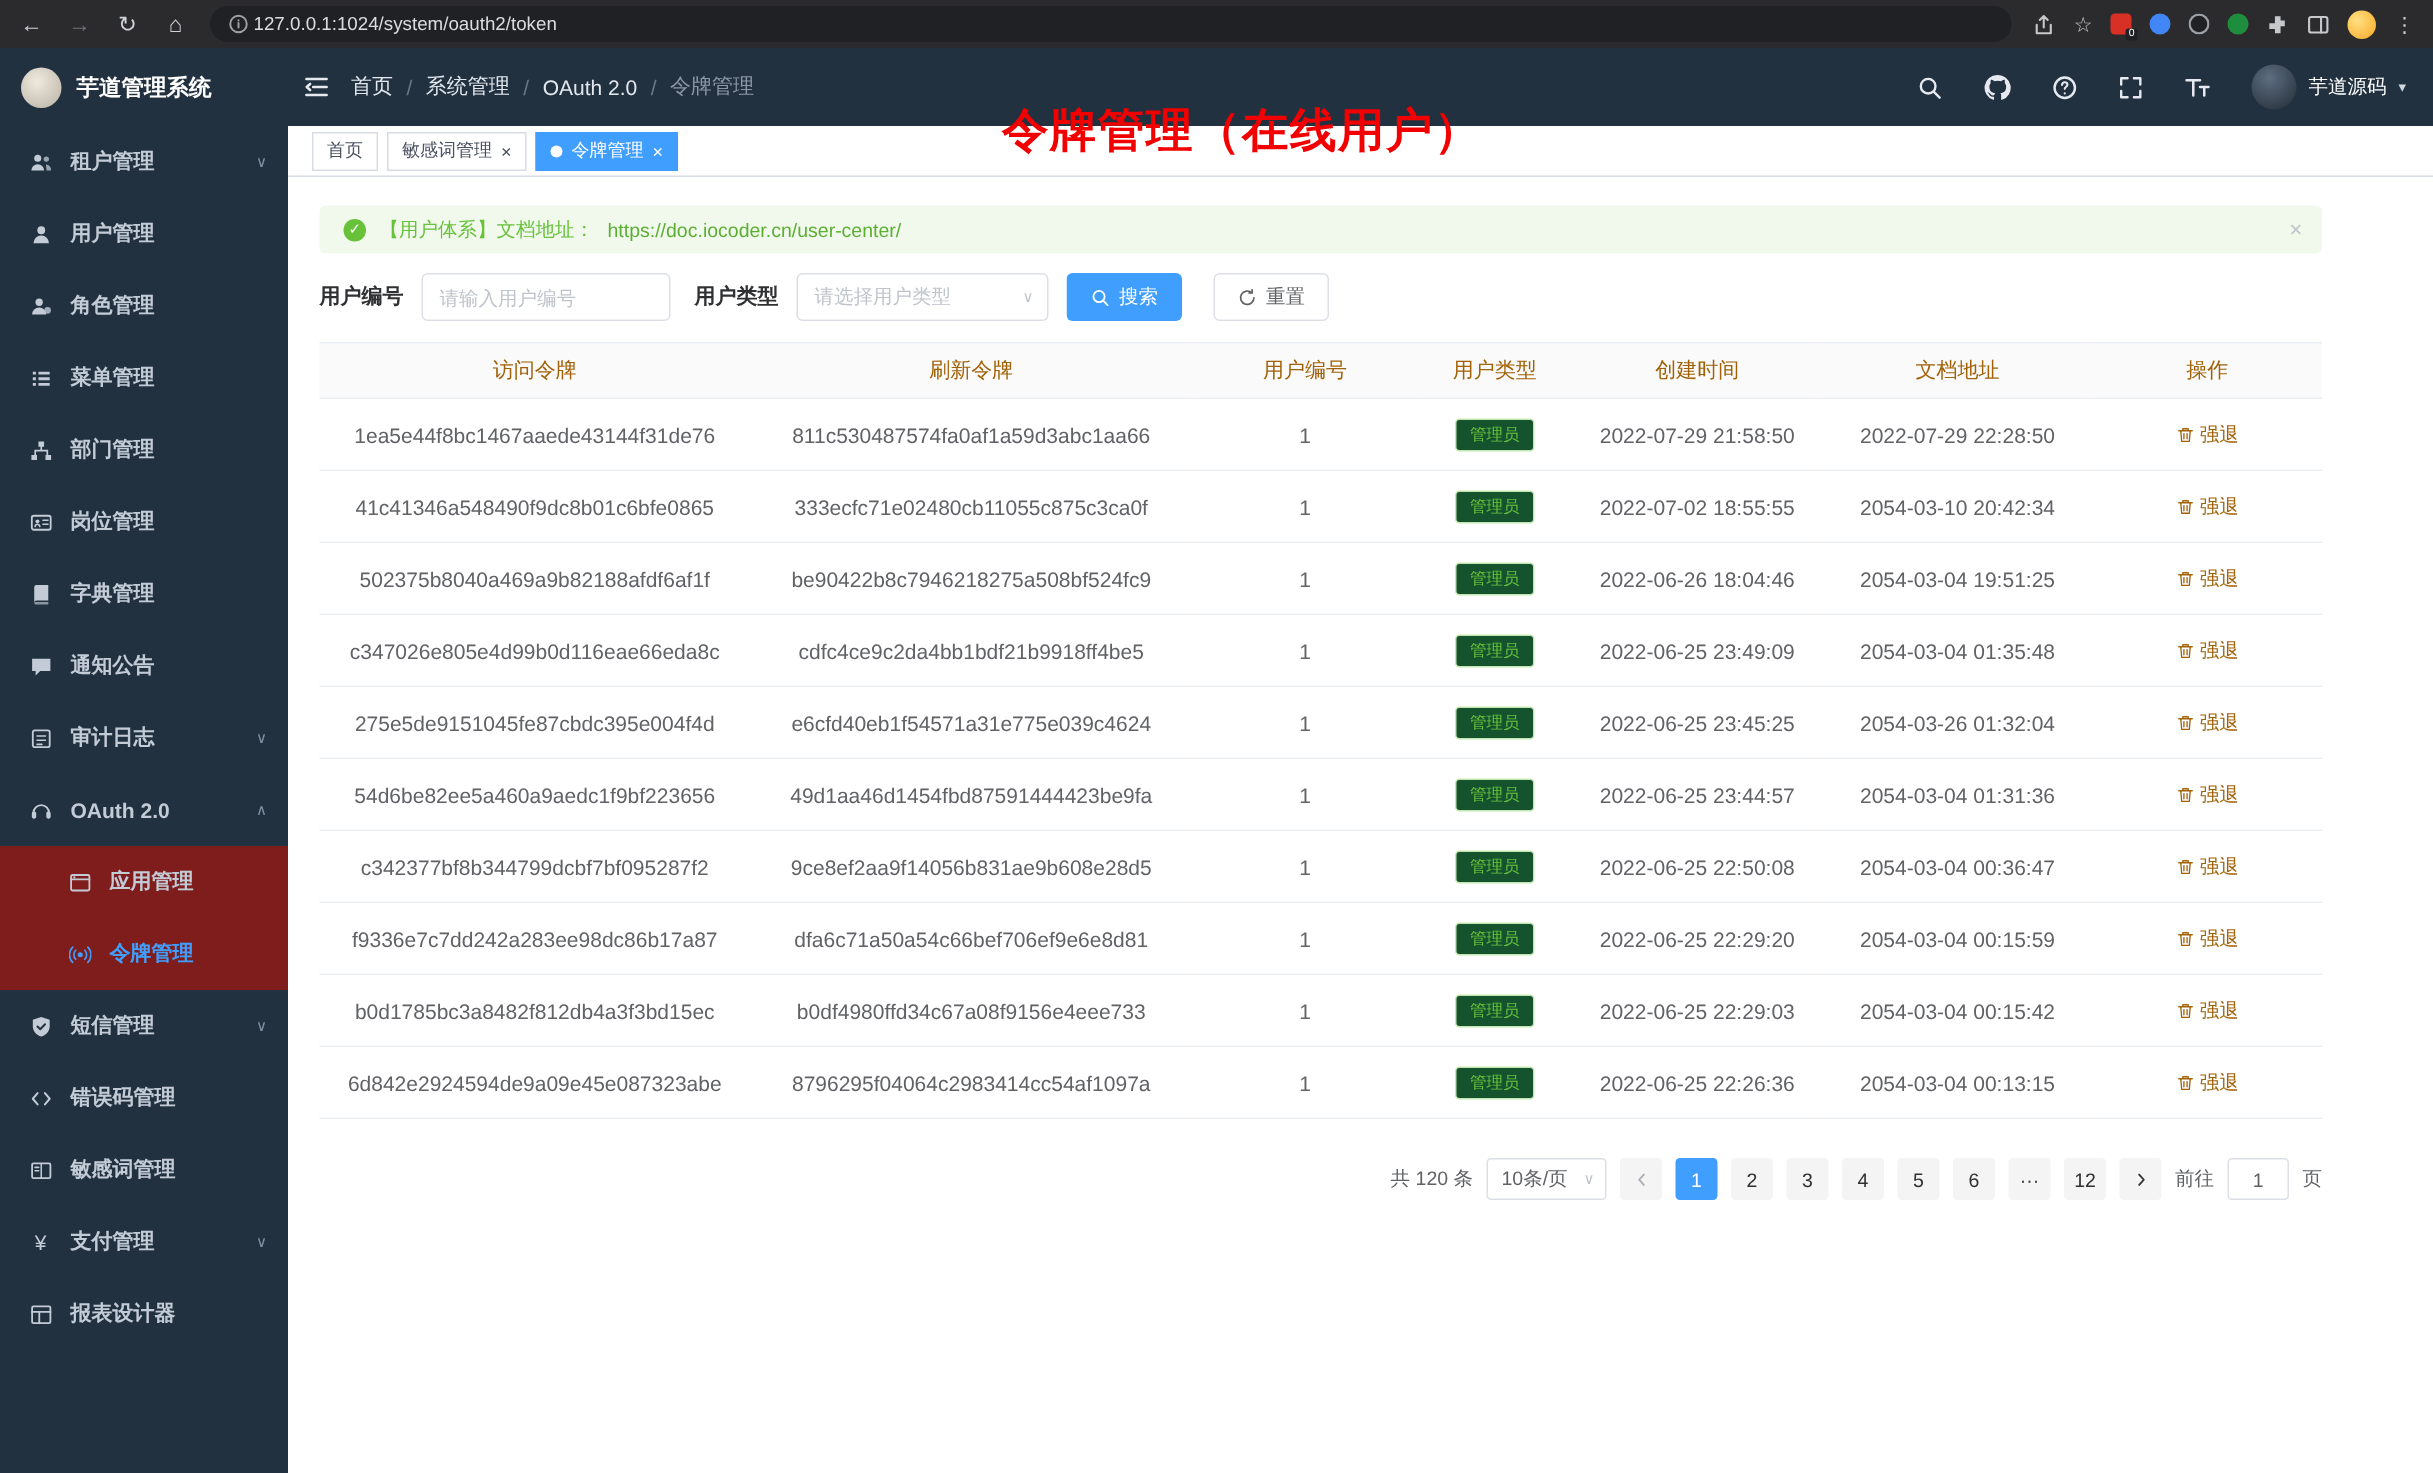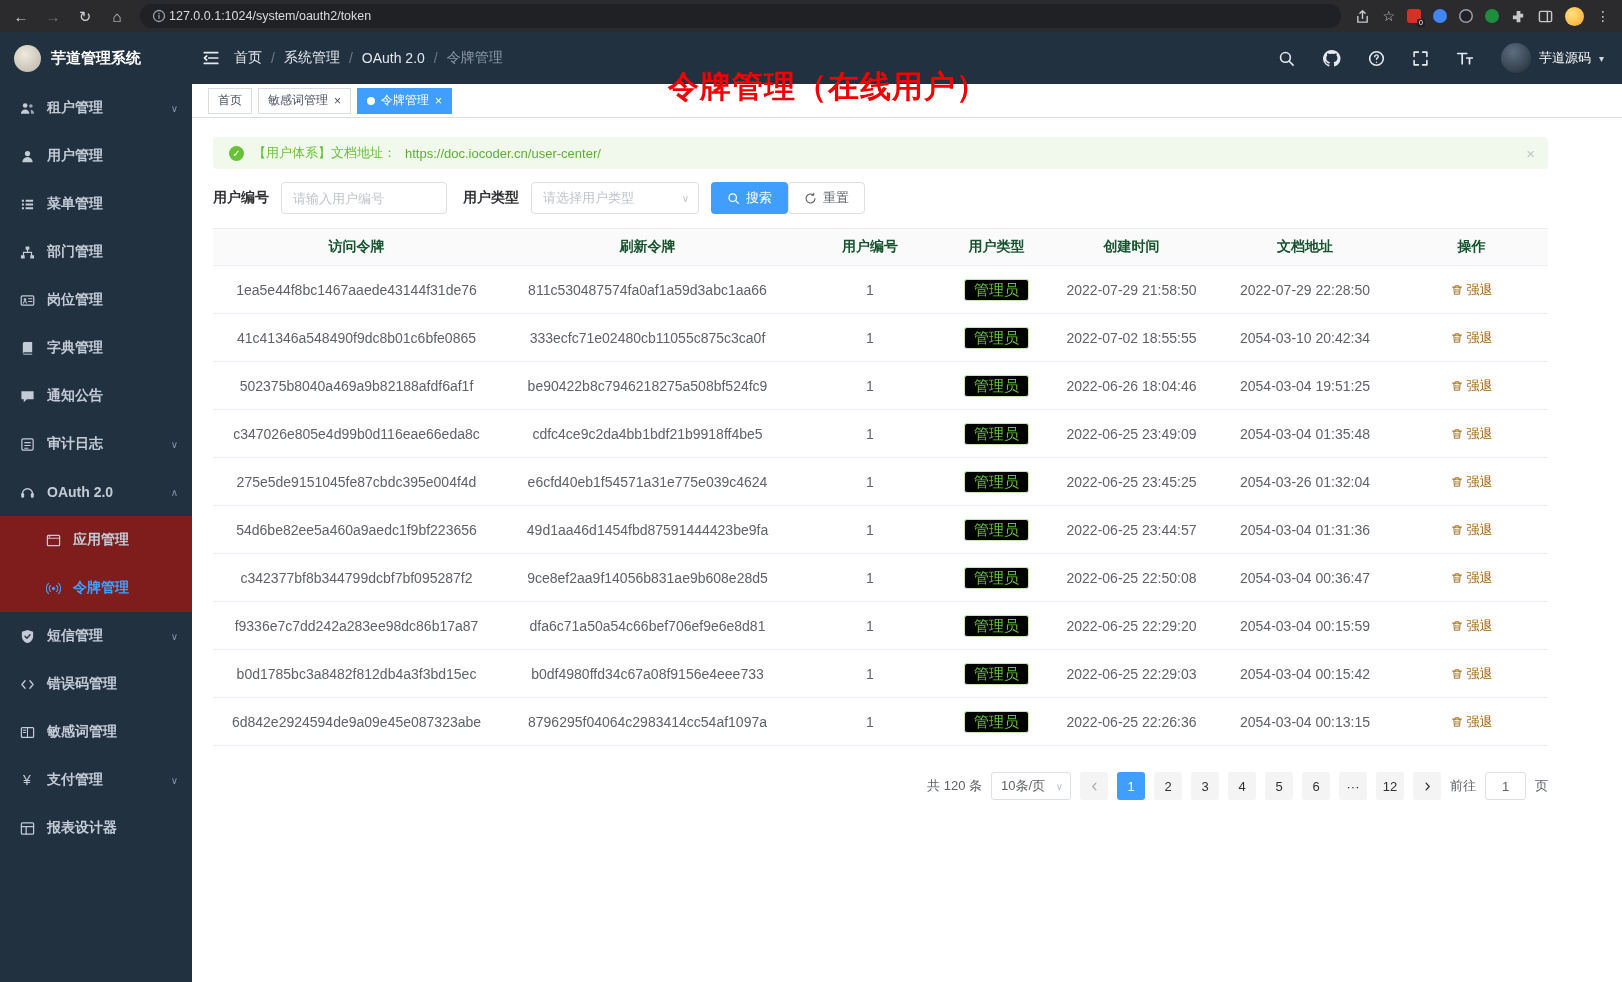--- a/index.html
+++ b/index.html
@@ -83,30 +83,30 @@
   .f-input { width:166px; height:32px; border:1px solid #dcdfe6; border-radius:4px; padding:0 11px;
              font-size:13px; color:#606266; outline:none; margin-right:16px; font-family:inherit; }
   .f-input::placeholder { color:#bfc4cc; }
   .f-select { width:168px; height:32px; border:1px solid #dcdfe6; border-radius:4px; padding:0 9px 0 11px;
               font-size:13px; color:#bfc4cc; display:flex; align-items:center; justify-content:space-between;
               cursor:pointer; margin-right:12px; }
   .f-select .sel-caret { color:#c0c4cc; font-size:10px; }
   .btn { height:32px; border-radius:4px; font-size:13px; display:inline-flex; align-items:center; gap:6px;
          padding:0 15px; cursor:pointer; border:1px solid transparent; font-family:inherit; }
   .btn svg { width:13px; height:13px; }
-  .btn-primary { background:#409eff; color:#fff; margin-right:0; }
+  .btn-primary { background:#409eff; color:#fff; margin-right:21px; }
   .btn-plain { background:#fff; color:#606266; border-color:#dcdfe6; }
 
   table.grid { width:100%; border-collapse:collapse; table-layout:fixed; font-size:14px; color:#606266; }
   .grid thead th { height:37px; background:#fafafa; border-top:1px solid #ebeef5; border-bottom:1px solid #ebeef5;
-                   font-weight:700; color:#14532d; text-align:center; font-size:14px; }
+                   font-weight:400; color:#a16207; text-align:center; font-size:14px; }
   .grid tbody td { height:48px; border-bottom:1px solid #ebeef5; text-align:center; overflow:hidden;
                    white-space:nowrap; text-overflow:ellipsis; }
-  .badge { display:inline-block; background:#000000; border:1px solid #c2e7b0; color:#67c23a;
-           font-size:15px; border-radius:3px; padding:2px 9px; line-height:16px; }
+  .badge { display:inline-block; background:#14532d; border:1px solid #c2e7b0; color:#67c23a;
+           font-size:11px; border-radius:3px; padding:2px 9px; line-height:16px; }
   .act { color:#a16207; font-size:13px; display:inline-flex; align-items:center; gap:4px; cursor:pointer;
          text-decoration:none; }
   .act svg { width:12px; height:12px; }
 
   .pager { display:flex; align-items:center; justify-content:flex-end; gap:9px; margin-top:26px;
            font-size:13px; color:#606266; }
   .psel { width:80px; height:28px; border:1px solid #dcdfe6; border-radius:3px; padding:0 7px 0 9px;
           display:flex; align-items:center; justify-content:space-between; cursor:pointer; color:#606266; }
   .psel .sel-caret { color:#c0c4cc; font-size:10px; }
   .pbtn { min-width:28px; height:28px; padding:0 4px; background:#f4f4f5; border-radius:3px; display:inline-flex;
@@ -223,20 +223,30 @@
           <svg viewBox="0 0 16 16" fill="currentColor">
             <circle cx="8" cy="4.8" r="2.8"></circle>
             <path d="M2.5 14a5.5 5.5 0 0 1 11 0z"></path>
           </svg>
         </span>
       <span class="lab">用户管理</span>
     </div>
     <div class="s-item">
       <span class="s-icon">
           <svg viewBox="0 0 16 16" fill="currentColor">
+            <circle cx="6.5" cy="4.8" r="2.6"></circle>
+            <path d="M1.5 13.5a5 5 0 0 1 10 0z"></path>
+            <circle cx="12.5" cy="10.5" r="2.4" opacity=".8"></circle>
+          </svg>
+        </span>
+      <span class="lab">角色管理</span>
+    </div>
+    <div class="s-item">
+      <span class="s-icon">
+          <svg viewBox="0 0 16 16" fill="currentColor">
             <path d="M2 3h2.2v2H2zM6 3h8v2H6zM2 7h2.2v2H2zM6 7h8v2H6zM2 11h2.2v2H2zM6 11h8v2H6z"></path>
           </svg>
         </span>
       <span class="lab">菜单管理</span>
     </div>
     <div class="s-item">
       <span class="s-icon">
           <svg viewBox="0 0 16 16" fill="currentColor">
             <path d="M6 1.5h4v3.6H6zM1 11h4v3.5H1zM11 11h4v3.5h-4zM7.4 5.1h1.2v2.2h4.3V11h-1.2V8.6H4.3V11H3.1V7.3h4.3z"></path>
           </svg>

